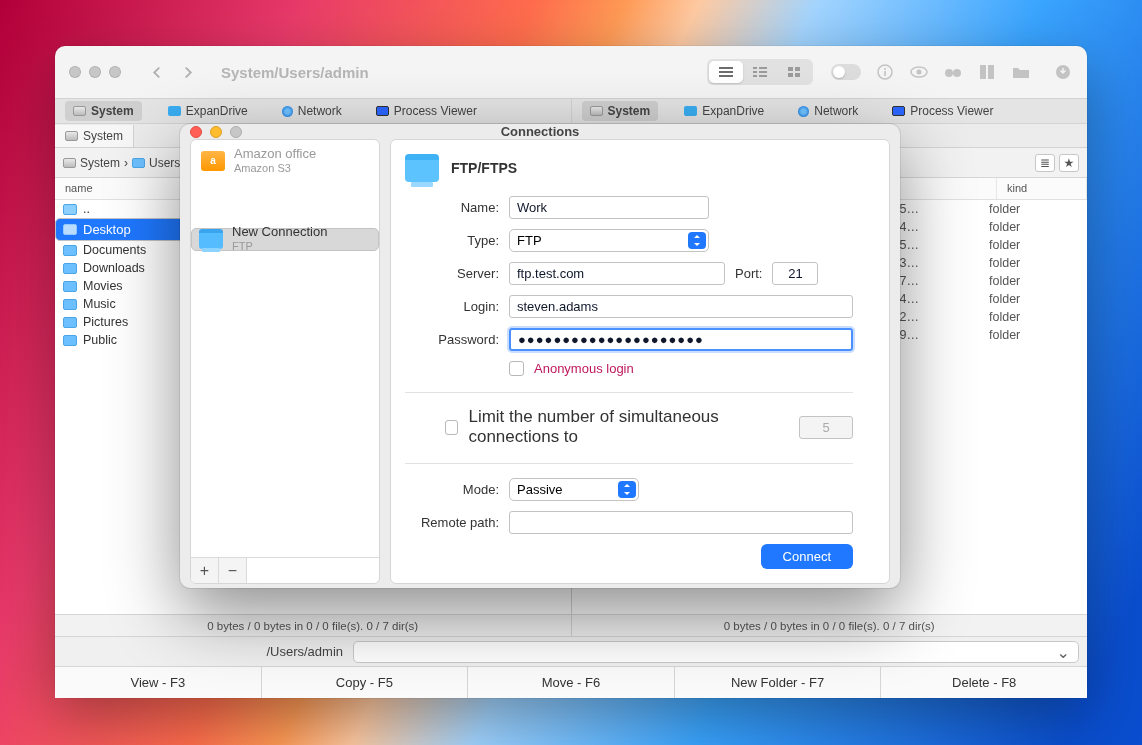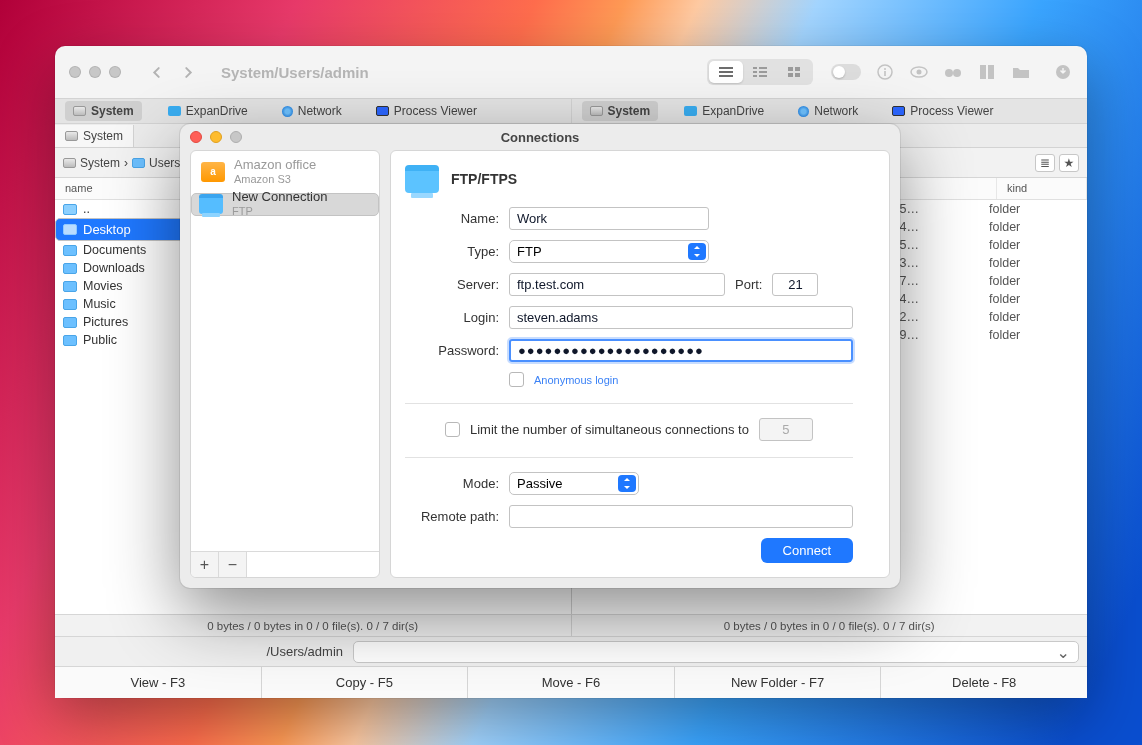--- a/index.html
+++ b/index.html
@@ -90,21 +90,21 @@
   .mtitle{height:32px;display:flex;align-items:center;justify-content:center;position:relative;font-size:13px;font-weight:600;color:#444;}
   .mtitle .mtraffic{position:absolute;left:10px;display:flex;gap:8px;}
   .mdot{width:12px;height:12px;border-radius:50%;}
   .mdot.r{background:#ff5f57;border:1px solid #e24b41;}
   .mdot.y{background:#febc2e;border:1px solid #e0a020;}
   .mdot.g{background:#c7c7c7;border:1px solid #aeaeae;}
 
   .mbody{flex:1;display:flex;gap:10px;padding:0 10px 10px 10px;}
   .mside{width:190px;background:#fff;border:1px solid #d6d6d6;border-radius:6px;display:flex;flex-direction:column;overflow:hidden;}
   .conn{display:flex;align-items:center;gap:9px;padding:7px 10px;}
-  .conn.sel{background:#d8d8d8;}
+  .conn.sel{background:#d8d8d8;margin-top:46px;}
   .conn .cic{width:24px;height:20px;border-radius:3px;flex-shrink:0;}
   .conn .amazon{background:linear-gradient(#ffb547,#ff9800);display:flex;align-items:center;justify-content:center;color:#fff;font-size:10px;font-weight:bold;}
   .conn .ftp{background:#55bdff;border-top:4px solid #3aa5ef;position:relative;}
   .conn .ftp::after{content:"";position:absolute;left:3px;bottom:-3px;width:18px;height:4px;background:#8cd3ff;border-radius:1px;}
   .conn .ct{display:flex;flex-direction:column;line-height:1.15;}
   .conn .ct .t1{font-size:13px;color:#333;}
   .conn.dim .t1{color:#999;}
   .conn .ct .t2{font-size:11px;color:#9a9a9a;}
   .mside .btm{margin-top:auto;height:26px;border-top:1px solid #dadada;display:flex;}
   .mside .btm button{width:28px;background:#f4f4f4;border:none;border-right:1px solid #dadada;font-size:16px;color:#555;cursor:pointer;}
@@ -459,28 +459,28 @@
         <label>Login:</label>
         <input class="tin" style="flex: 1 1 0%;" value="steven.adams">
       </div>
       <div class="frow">
         <label>Password:</label>
         <input class="tin focus" style="flex: 1 1 0%; letter-spacing: 1px;" value="●●●●●●●●●●●●●●●●●●●●●">
       </div>
       <div class="frow">
         <label></label>
         <span class="chk"></span>
-        <span style="font-size:11px;color:#3b82f6">Anonymous login</span>
+        <span style="font-size:13px;color:#be185d">Anonymous login</span>
       </div>
 
       <div class="hr"></div>
 
       <div class="frow" style="margin-left:40px">
         <span class="chk"></span>
-        <span style="font-size:13px;color:#333">Limit the number of simultaneous connections to</span>
+        <span style="font-size:17px;color:#333">Limit the number of simultaneous connections to</span>
         <input class="tin" style="width: 54px; text-align: center; background: rgb(244, 244, 244); color: rgb(170, 170, 170);" value="5">
       </div>
 
       <div class="hr"></div>
 
       <div class="frow">
         <label>Mode:</label>
         <div class="sel" style="width:130px">
             <span>Passive</span>
             <span class="arrow"></span>

